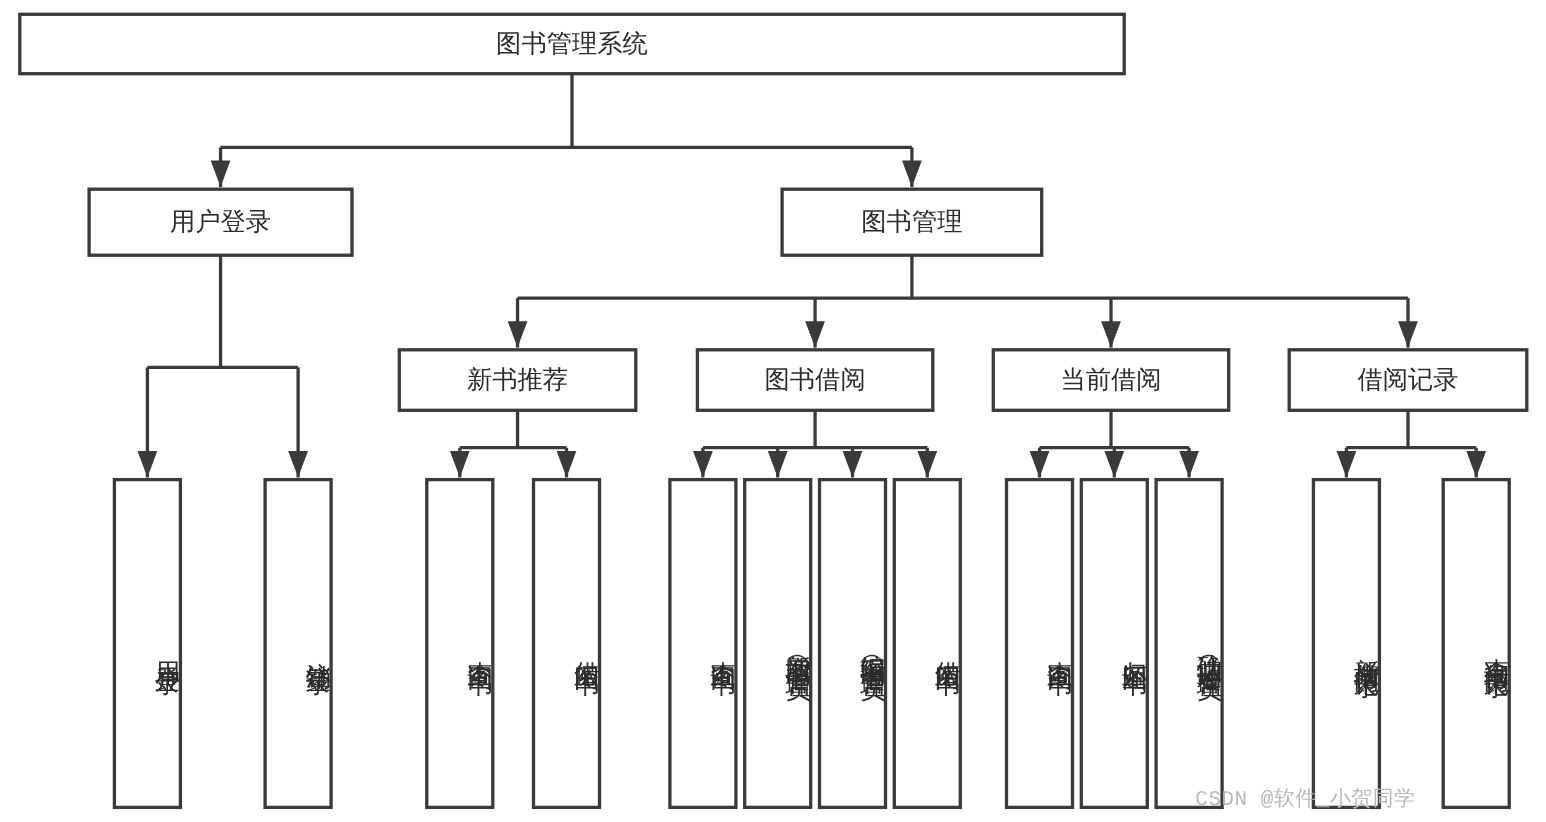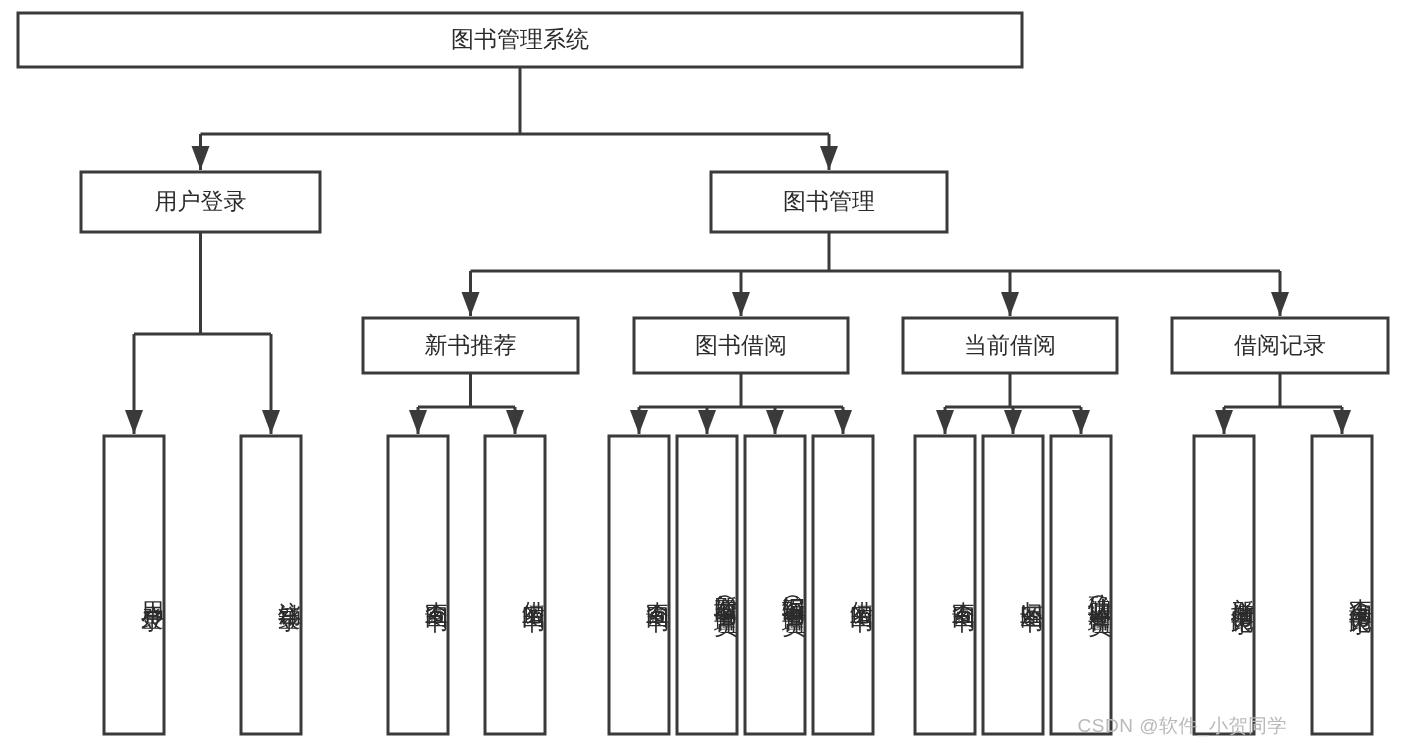--- a/index.html
+++ b/index.html
@@ -61,21 +61,21 @@
     letter-spacing: 3px;
     line-height: 1;
     display: flex;
     align-items: flex-start;
     justify-content: center;
     white-space: nowrap;
     pointer-events: none;
   }
   .watermark {
     position: absolute;
-    font-family: Liberation Sans, sans-serif;
+    font-family: Liberation Mono, monospace;
     font-size: 19px;
     color: #b9b9b9;
     white-space: nowrap;
     right: 8px;
     bottom: 8px;
     letter-spacing: 0.5px;
   }
 </style>
 </head>
 <body>

